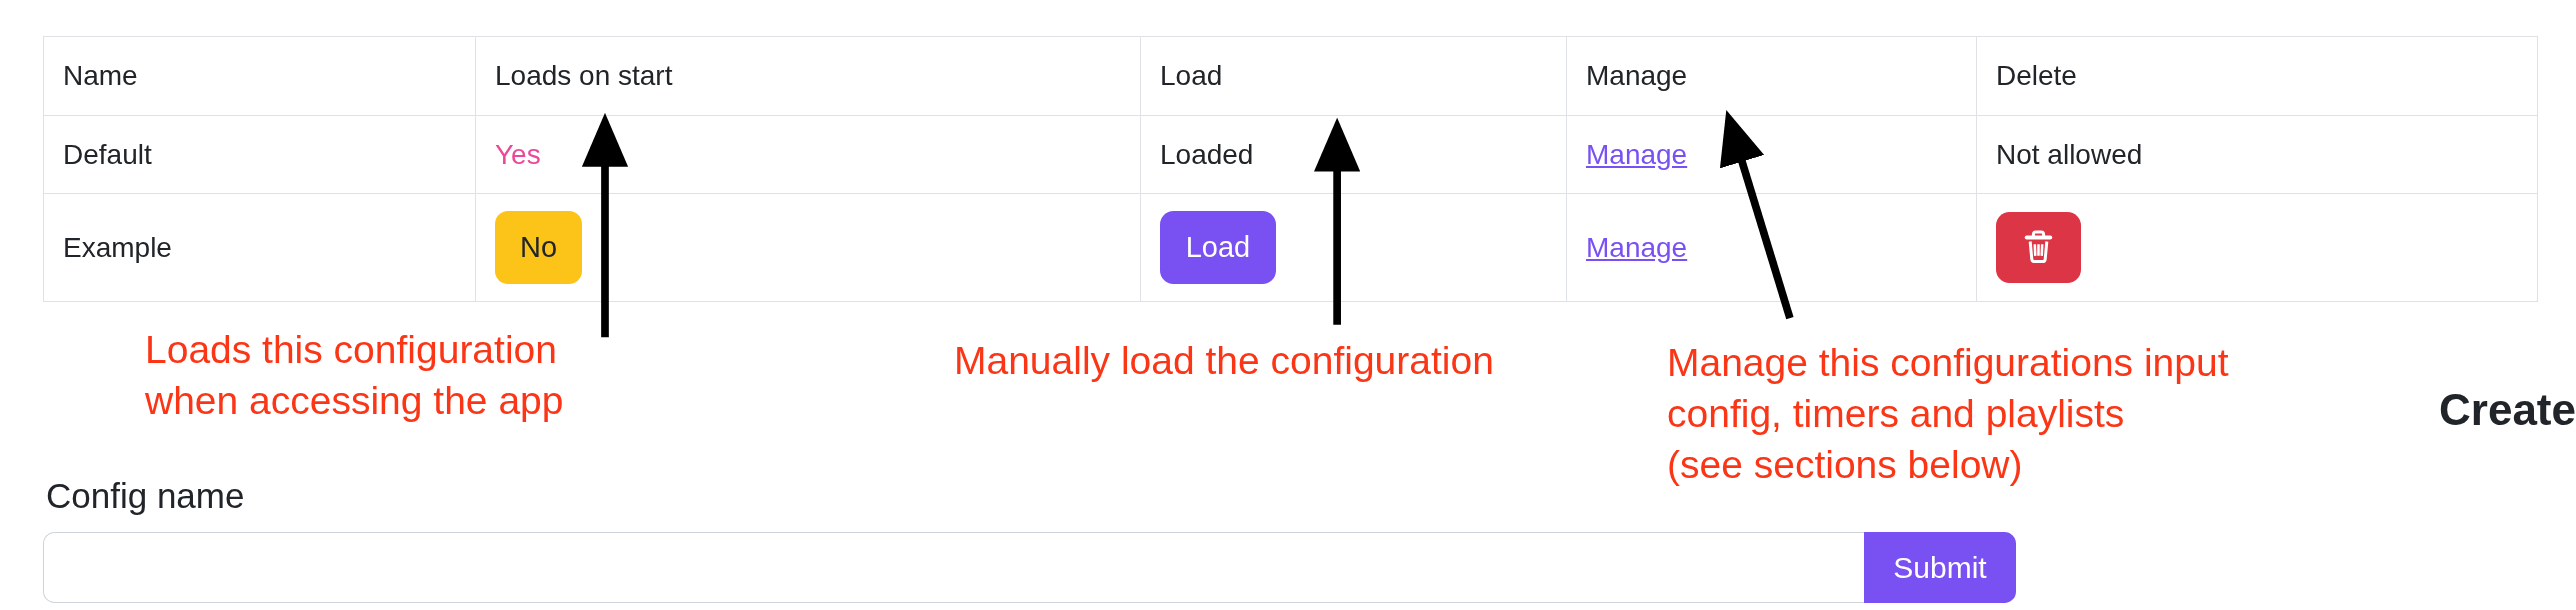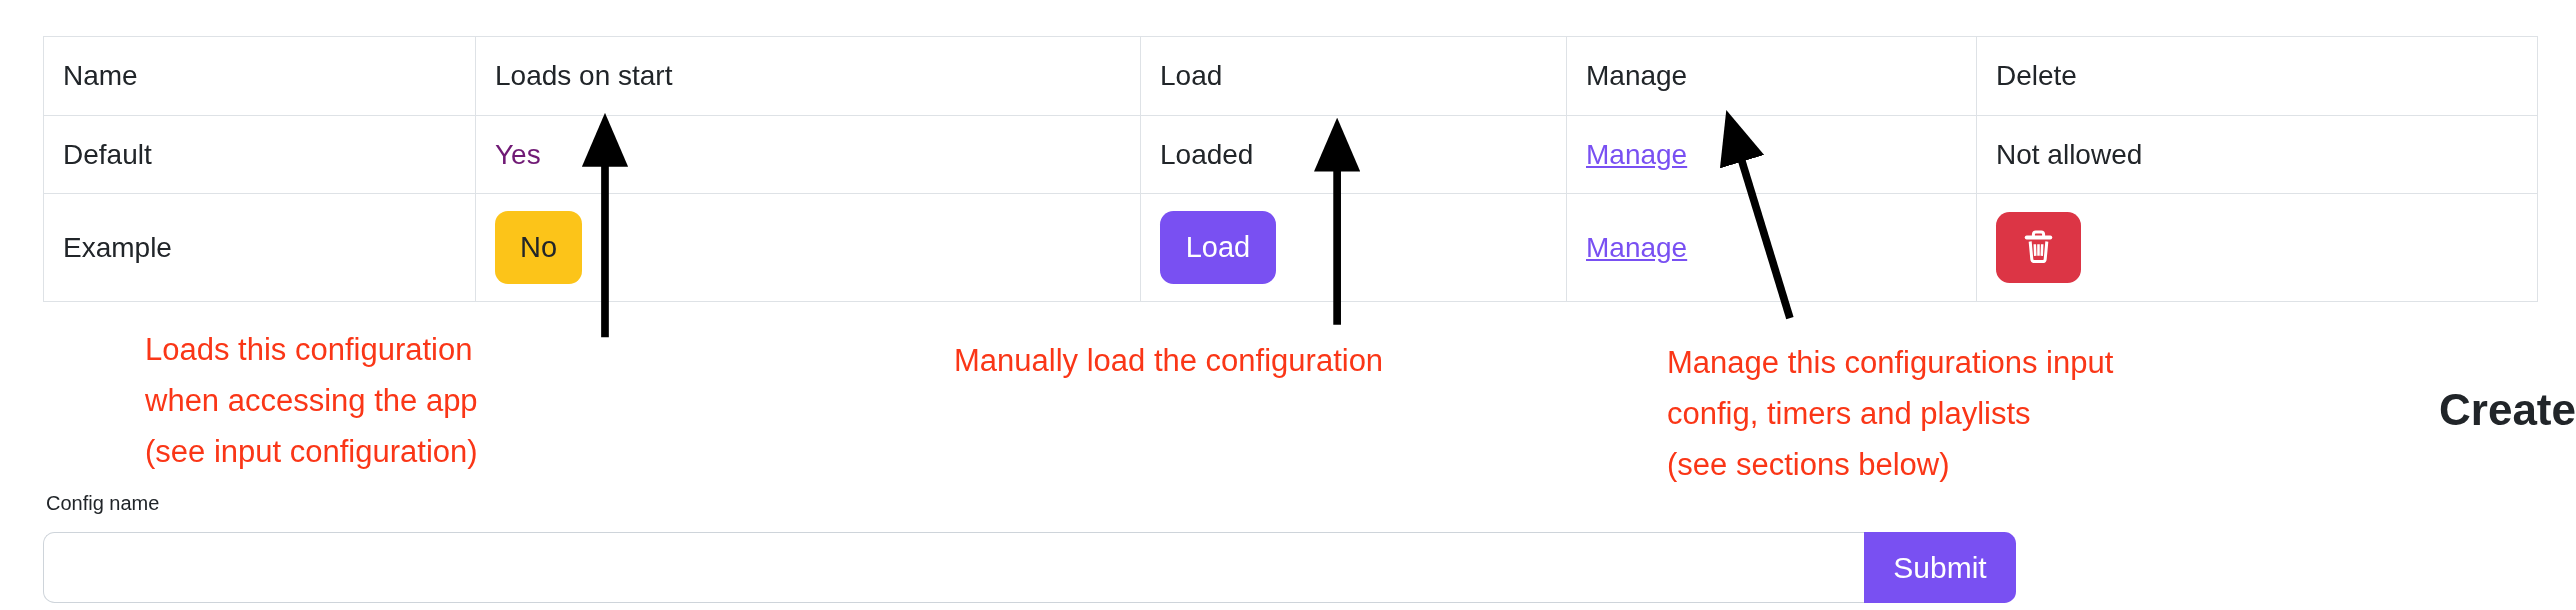--- a/index.html
+++ b/index.html
@@ -36,21 +36,21 @@
     text-align: left;
     vertical-align: middle;
     color: #212529;
     font-weight: 400;
   }
   table.cfg th { font-weight: 500; }
   table.cfg thead tr { height: 79px; }
   table.cfg tbody tr.r1 { height: 78px; }
   table.cfg tbody tr.r2 { height: 108px; }
 
-  .yes-text { color: #701a75; }
+  .yes-text { color: #ec4899; }
 
   .badge-no {
     display: inline-block;
     background: #fcc419;
     color: #212529;
     font-size: 29px;
     line-height: 1;
     padding: 22px 25px;
     border-radius: 13px;
   }
@@ -81,21 +81,21 @@
     width: 85px;
     height: 71px;
     border-radius: 13.5px;
     cursor: pointer;
   }
 
   
   .note {
     position: absolute;
     color: #fa3617;
-    font-size: 31px;
+    font-size: 39px;
     line-height: 51px;
     white-space: nowrap;
   }
   .note-loads  { left: 145px;  top: 324px; }
   .note-load   { left: 954px;  top: 335px; }
   .note-manage { left: 1667px; top: 337px; }
 
   
   .create-heading {
     position: absolute;
@@ -103,22 +103,22 @@
     top: 385px;
     width: 2576px;
     text-align: right;
     font-size: 44px;
     font-weight: 700;
     color: #212529;
   }
   .config-label {
     position: absolute;
     left: 46px;
-    top: 492px;
-    font-size: 20px;
+    top: 476px;
+    font-size: 35px;
     color: #212529;
   }
   .create-row {
     position: absolute;
     left: 43px;
     top: 532px;
     width: 1973px;
     height: 71px;
     display: flex;
   }
@@ -210,21 +210,20 @@
             </svg>
           </button>
         </td>
       </tr>
     </tbody>
   </table>
 
   <div class="note note-loads">
     <div>Loads this configuration</div>
     <div>when accessing the app</div>
-    <div>(see input configuration)</div>
   </div>
 
   <div class="note note-load">
     <div>Manually load the configuration</div>
   </div>
 
   <div class="note note-manage">
     <div>Manage this configurations input</div>
     <div>config, timers and playlists</div>
     <div>(see sections below)</div>

